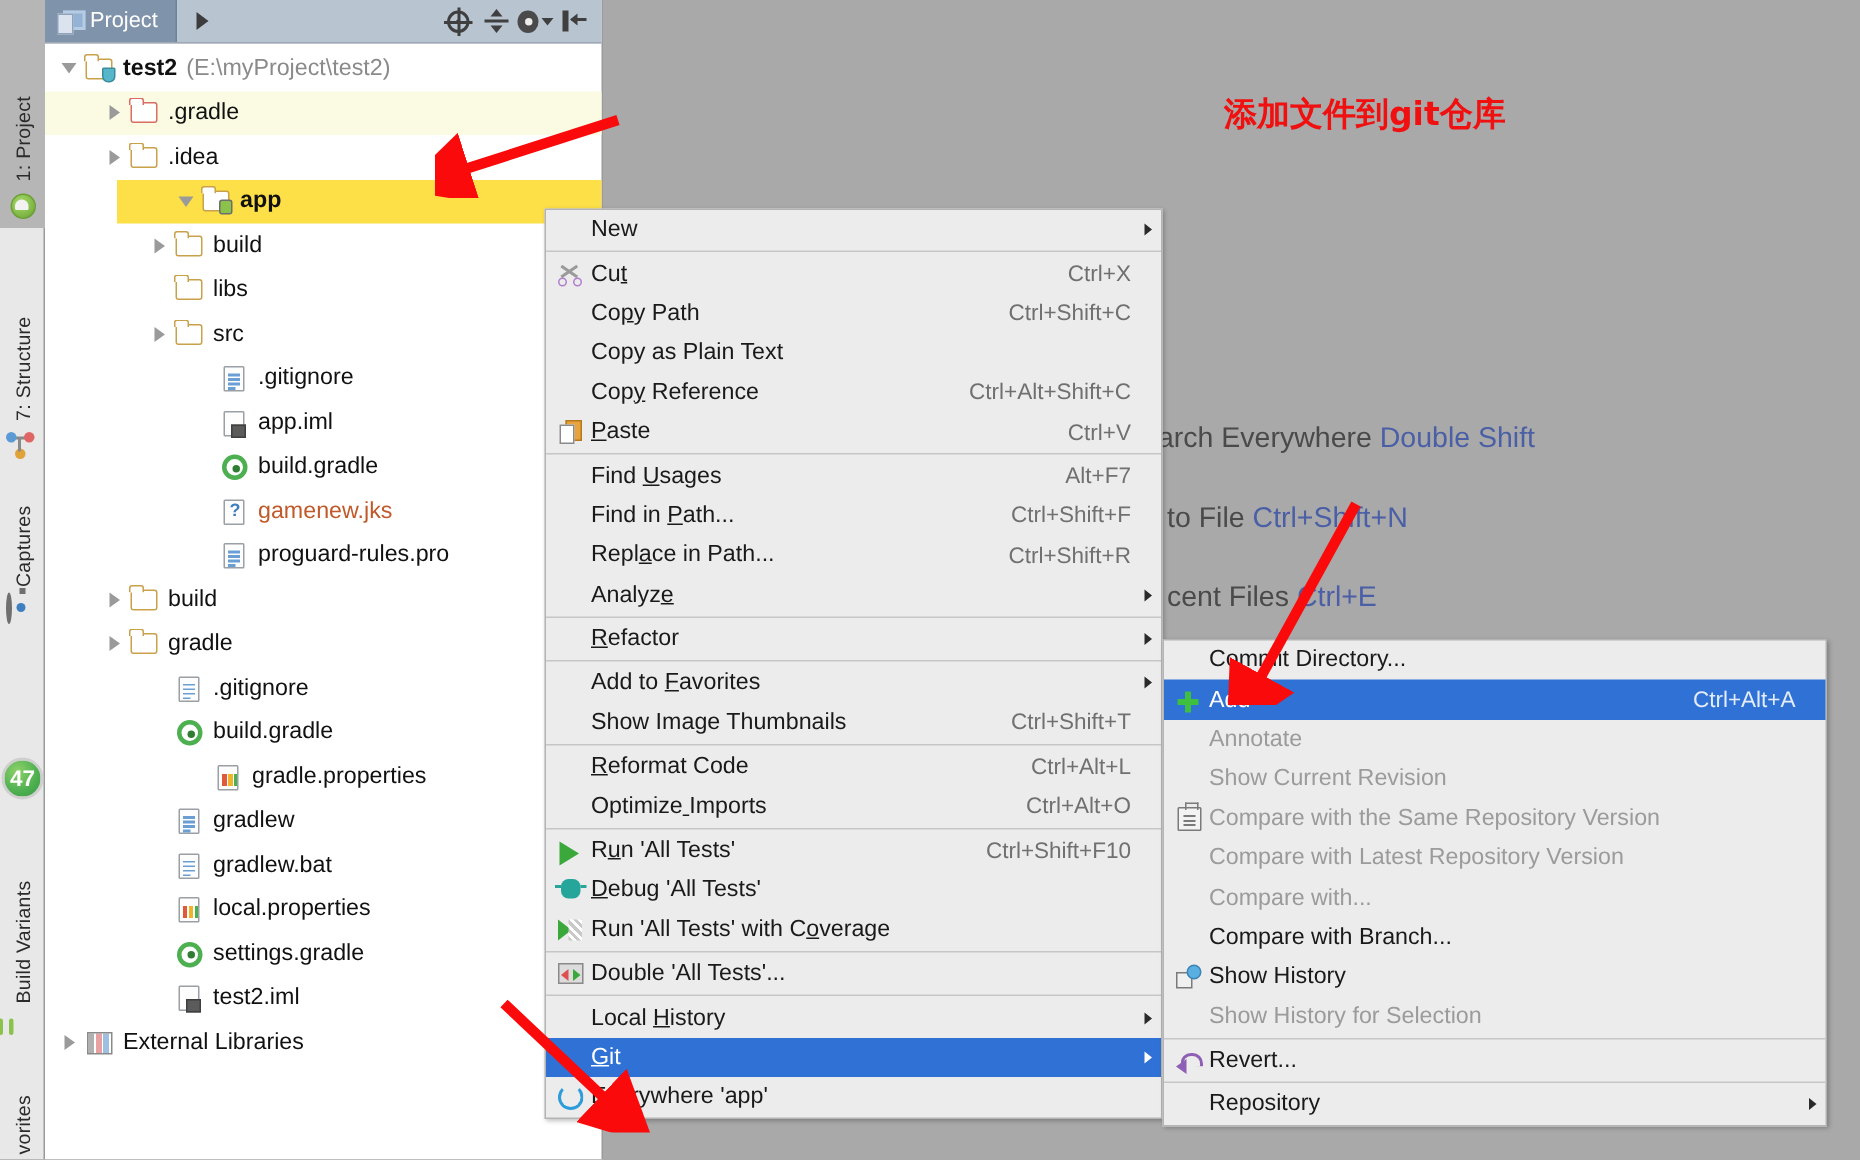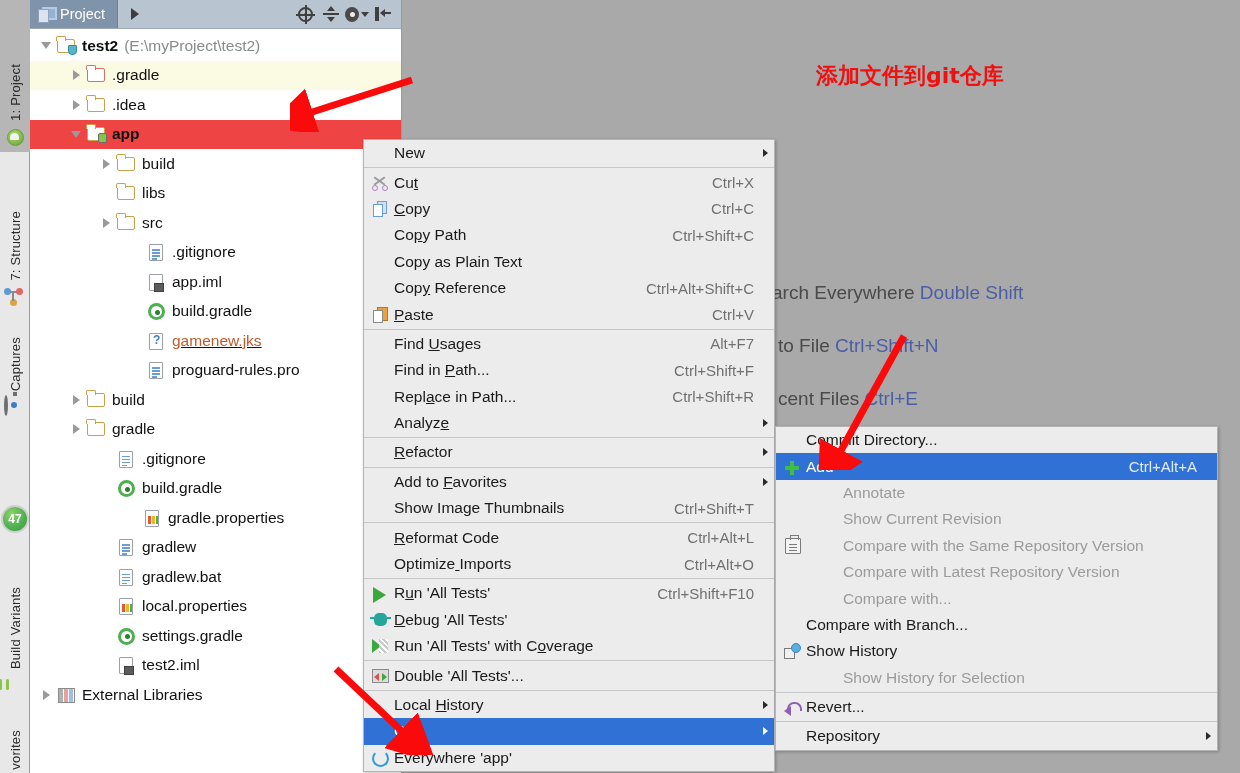--- a/index.html
+++ b/index.html
@@ -49,21 +49,21 @@
     background:#8a8a8a; transform:rotate(0deg);}
   .ic-struct:after{ content:""; position:absolute; left:8px; top:5px; width:2px;height:9px; background:#8a8a8a;}
   .ic-capture { width:18px;height:18px;border-radius:50%;
     border:2px solid #6f6f6f; position:relative; background:#f5f5f5;}
   .ic-capture:after{content:"";position:absolute;left:5px;top:5px;width:6px;height:6px;
     border-radius:50%;background:#3f7fbf;}
   .ic-capture:before{content:"";position:absolute;left:7px;top:-5px;width:4px;height:4px;background:#6f6f6f;}
   .badge47 {
     position:absolute; left:1px; width:28px;height:28px; border-radius:50%;
     background:radial-gradient(circle at 36% 30%, #8ed16a 0%, #4caf50 60%, #3a9a3f 100%);
-    border:2px solid #cfcfcf; color:#fff; font-size:12px; font-weight:bold;
+    border:2px solid #cfcfcf; color:#fff; font-size:15px; font-weight:bold;
     display:flex; align-items:center; justify-content:center;
   }
   .ic-droid {
     width:16px;height:15px; background:#8bc34a; position:relative;
     border-radius:7px 7px 2px 2px; margin:2px auto;
   }
   .ic-droid:before,.ic-droid:after{
     content:""; position:absolute; top:4px; width:3px;height:11px;background:#8bc34a;border-radius:2px;
   }
   .ic-droid:before{left:-5px;} .ic-droid:after{right:-5px;}
@@ -112,21 +112,21 @@
     border-top:5px solid #3f3f3f; margin-left:2px;}
   .ic-hide{ width:16px;height:14px;position:relative;}
   .ic-hide b{position:absolute;left:0;top:0;width:4px;height:14px;background:#3f3f3f;}
   .ic-hide i{position:absolute;right:0;top:5px;width:10px;height:2px;background:#3f3f3f;}
   .ic-hide i:after{content:"";position:absolute;left:-1px;top:-3px;
     border-right:5px solid #3f3f3f;border-top:4px solid transparent;border-bottom:4px solid transparent;}
 
   
   .tree { padding-top:2px; font-size:15.5px; color:#111; }
   .row { display:flex; align-items:center; height:29.5px; padding-left:6px; white-space:nowrap; }
-  .row.sel-gray { background:#ef4444; }
+  .row.sel-gray { background:#fde047;margin-left:48px; }
   .row.hl-yellow { background:#fbfbe3; }
   .twisty { width:20px; height:20px; display:flex; align-items:center; justify-content:center; flex:none;}
   .twisty.right:after { content:""; border-left:7px solid #9a9a9a;
     border-top:5px solid transparent; border-bottom:5px solid transparent;}
   .twisty.down:after { content:""; border-top:7px solid #9a9a9a;
     border-left:5px solid transparent; border-right:5px solid transparent;}
   .twisty.none:after{content:"";}
   .node-ic { width:21px;height:18px; margin-right:5px; flex:none; position:relative; }
   .lbl { font-size:15.5px; }
   .lbl.bold { font-weight:bold; }
@@ -179,21 +179,21 @@
     border:1px solid #b4b4b4; box-shadow:1px 1px 3px rgba(0,0,0,0.25);
     font-size:15.5px; color:#1a1a1a;
   }
   .menu-main { left:363px; top:139px; width:412px; }
   .menu-sub  { left:775px; top:426px; width:443px; }
   .mi {
     display:flex; align-items:center; height:26.4px; padding:0 6px 0 4px;
     white-space:nowrap; position:relative;
   }
   .mi.sel { background:#2f71d4; color:#ffffff; }
-  .mi.disabled { color:#9b9b9b;gap:37px; }
+  .mi.disabled { color:#9b9b9b; }
   .mi-ic { width:26px; height:20px; flex:none; position:relative; }
   .mi-text { flex:1; font-size:15.5px; }
   .mi-key { color:#707070; font-size:15px; margin-left:18px; }
   .mi.sel .mi-key { color:#e3ecfb; }
   .mi-arrow { width:14px; flex:none; display:flex; justify-content:flex-end; align-items:center; }
   .mi-arrow:after { content:""; border-left:5px solid #2a2a2a;
      border-top:4px solid transparent; border-bottom:4px solid transparent;}
   .mi.sel .mi-arrow:after { border-left-color:#ffffff; }
   .mi.disabled .mi-arrow:after { border-left-color:#9b9b9b; }
   .mi-arrow.empty:after { border:none; }
@@ -392,21 +392,21 @@
           </span>
           <span class="lbl">app.iml</span>
         </div>
         <div class="row" style="padding-left: 96px;">
           <span class="twisty none"></span>
           <span class="node-ic">
             <span class="gradle-ic"></span>
           </span>
           <span class="lbl">build.gradle</span>
         </div>
-        <div class="row" style="padding-left: 96px; text-decoration: underline;">
+        <div class="row" style="padding-left: 96px;">
           <span class="twisty none"></span>
           <span class="node-ic">
             <span class="file qmark"></span>
           </span>
           <span class="lbl orange">gamenew.jks</span>
         </div>
         <div class="row" style="padding-left: 96px;">
           <span class="twisty none"></span>
           <span class="node-ic">
             <span class="file">
@@ -533,31 +533,20 @@
         <span class="mi-ic">
           <span class="ic-scissors">
             <b></b>
             <b></b>
             <i></i>
             <i></i>
           </span>
         </span>
         <span class="mi-text">Cu<span class="u">t</span></span>
         <span class="mi-key">Ctrl+X</span>
-        <span class="mi-arrow empty"></span>
-      </div>
-      <div class="mi">
-        <span class="mi-ic">
-          <span class="ic-copy">
-            <b></b>
-            <i></i>
-          </span>
-        </span>
-        <span class="mi-text"><span class="u">C</span>opy</span>
-        <span class="mi-key">Ctrl+C</span>
         <span class="mi-arrow empty"></span>
       </div>
       <div class="mi">
         <span class="mi-ic"></span>
         <span class="mi-text">Co<span class="u">p</span>y Path</span>
         <span class="mi-key">Ctrl+Shift+C</span>
         <span class="mi-arrow empty"></span>
       </div>
       <div class="mi">
         <span class="mi-ic"></span>

